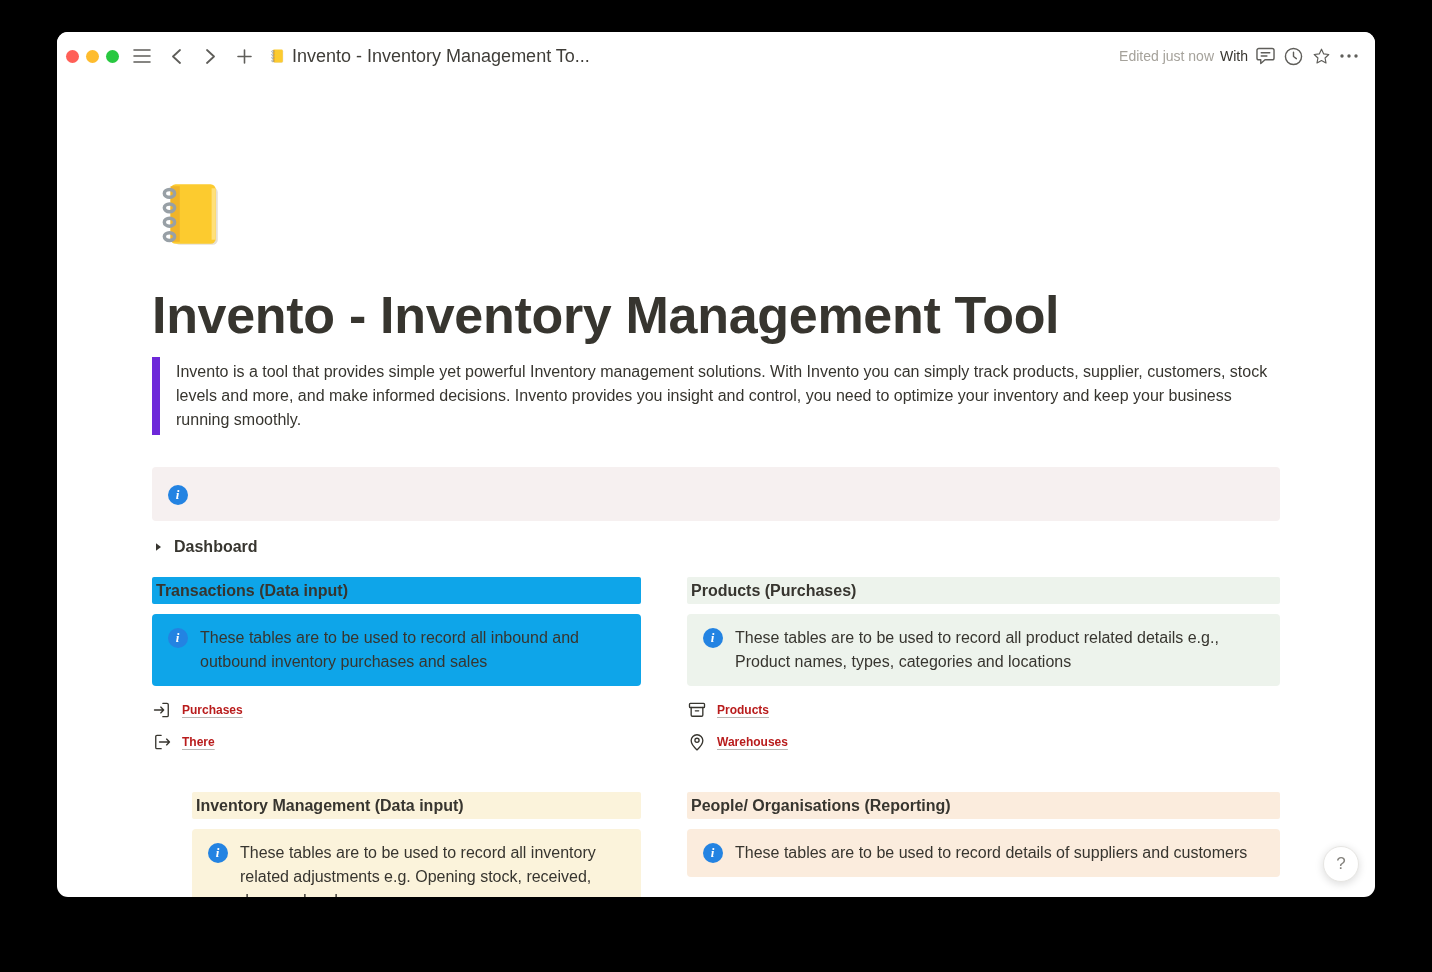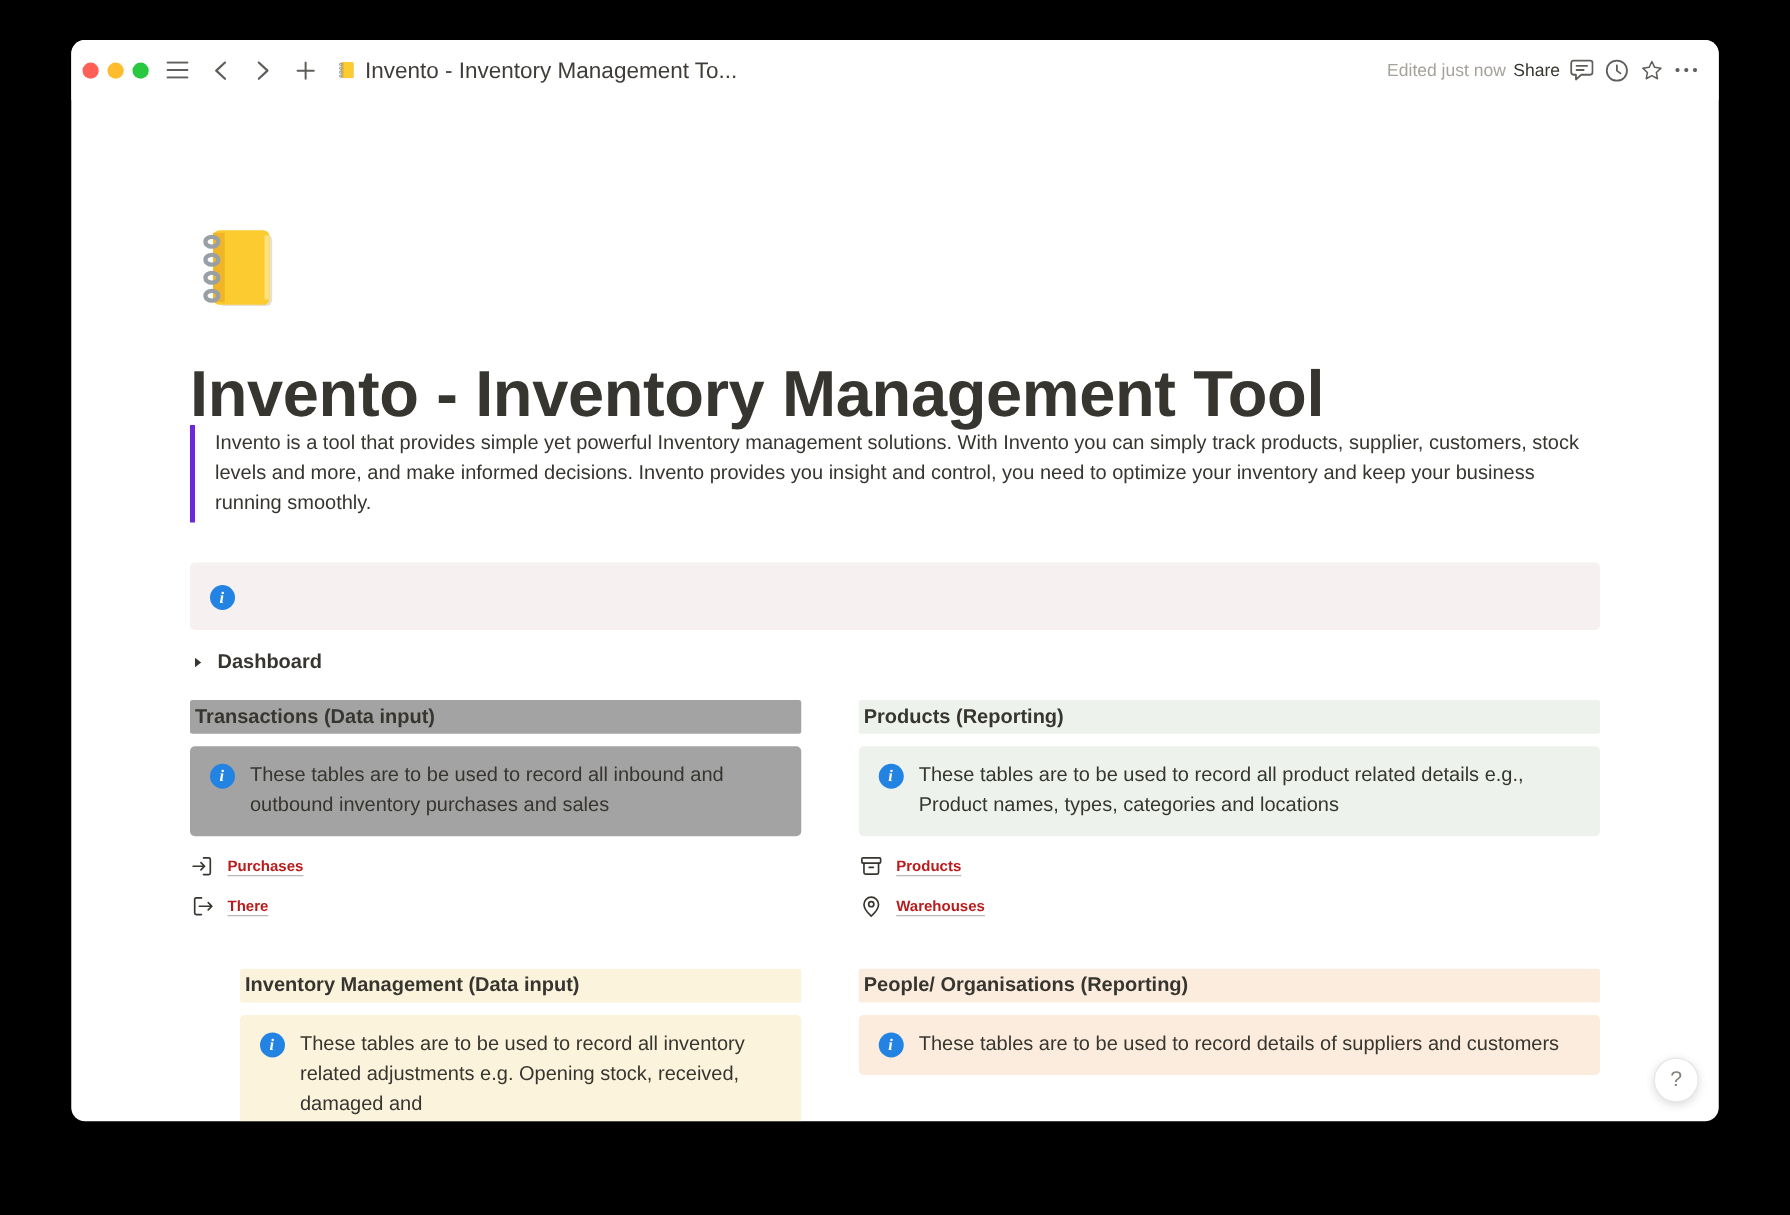--- a/index.html
+++ b/index.html
@@ -25,21 +25,21 @@
   .tb-right .tb-icon { margin-left:0; }
 
   
   .content { height:817px; overflow:hidden; }
   .page { width:1128px; margin:0 auto; padding-top:97px; }
 
   .page-icon { width:74px; height:74px; }
   .page-title { margin-top:36px; font-size:52px; font-weight:700; letter-spacing:-.3px;
                 line-height:48px; color:#37352f; }
 
-  .quote { border-left:4px solid #6d28d9; padding:3px 0 3px 16px;
+  .quote { margin-top:18px; border-left:8px solid #6d28d9; padding:3px 0 3px 16px;
            font-size:16px; line-height:24px; color:#37352f; }
 
   .callout { display:flex; gap:12px; border-radius:4px; padding:16px; font-size:16px;
              line-height:24px; }
   .callout.big { margin-top:32px; background:#f6f0f0; }
   .info-icon { flex:0 0 20px; width:20px; height:20px; border-radius:50%; background:#2383e2;
                color:#fff; display:flex; align-items:center; justify-content:center;
                font-family:"Liberation Serif", serif; font-style:italic; font-weight:700;
                font-size:13px; margin-top:2px; padding-right:1px; }
 
@@ -49,21 +49,21 @@
   .toggle-label { font-size:16px; font-weight:600; }
 
   .columns { display:flex; gap:46px; }
   .columns.row1 { margin-top:16px; }
   .columns.row2 { margin-top:34px; }
   .col-left  { width:489px; }
   .col-right { width:593px; }
 
   .col-heading { font-size:16px; font-weight:700; line-height:21px; padding:3px 4px;
                  border-radius:2px; }
-  .bg-pink   { background:#a3a3a3; }
+  .bg-pink   { background:#0ea5e9; }
   .bg-green  { background:#edf3ec; }
   .bg-yellow { background:#fbf3db;margin-left:40px; }
   .bg-orange { background:#fbecdd; }
 
   .col .callout { margin-top:10px; padding:12px 16px; }
 
   .links { margin-top:8px; }
   .page-link { display:flex; align-items:center; gap:10px; height:32px; cursor:default; }
   .link-icon { width:20px; height:20px; color:#37352f; flex:0 0 20px; }
   .link-icon svg { display:block; }
@@ -119,21 +119,21 @@
             <ellipse cx="17" cy="30" rx="5" ry="3.8"></ellipse>
           <ellipse cx="17" cy="44" rx="5" ry="3.8"></ellipse>
             <ellipse cx="17" cy="58" rx="5" ry="3.8"></ellipse>
         </g>
       </svg>
       <span class="doc-title">Invento - Inventory Management To...</span>
     </div>
 
     <div class="tb-right">
       <span class="edited">Edited just now</span>
-      <span class="share">Share</span>
+      <span class="share">With</span>
       <div class="tb-icon">
         <svg width="19" height="18" viewBox="0 0 20 19" fill="none" stroke="currentColor" stroke-width="1.5" stroke-linecap="round" stroke-linejoin="round">
             <path d="M3 1.5h14a2 2 0 0 1 2 2v8a2 2 0 0 1-2 2H9.5L5 17.5v-4H3a2 2 0 0 1-2-2v-8a2 2 0 0 1 2-2z"></path>
             <path d="M5.5 6h9M5.5 9.5h6"></path>
           </svg>
       </div>
       <div class="tb-icon">
         <svg width="19" height="19" viewBox="0 0 20 20" fill="none" stroke="currentColor" stroke-width="1.5" stroke-linecap="round">
             <circle cx="10" cy="10" r="8.5"></circle>
             <path d="M10 5.5V10l3 2.3"></path>
@@ -209,21 +209,21 @@
                     <path d="M11 4H6a1.5 1.5 0 0 0-1.5 1.5v13A1.5 1.5 0 0 0 6 20h5"></path>
                     <path d="M9 12h12M17.5 8.5L21 12l-3.5 3.5"></path>
                   </svg>
               </span>
               <span class="link-label">There</span>
             </div>
           </div>
         </div>
 
         <div class="col col-right">
-          <div class="col-heading bg-green">Products (Reporting)</div>
+          <div class="col-heading bg-green">Products (Purchases)</div>
           <div class="callout bg-green">
             <span class="info-icon">i</span>
             <span>These tables are to be used to record all product related details e.g., Product names, types, categories and locations</span>
           </div>
           <div class="links">
             <div class="page-link">
               <span class="link-icon">
                 <svg viewBox="0 0 24 24" width="20" height="20" fill="none" stroke="currentColor" stroke-width="1.6" stroke-linecap="round" stroke-linejoin="round">
                     <rect x="3" y="4" width="18" height="5" rx="1"></rect>
                     <path d="M5 9v9a1.5 1.5 0 0 0 1.5 1.5h11A1.5 1.5 0 0 0 19 18V9"></path>

